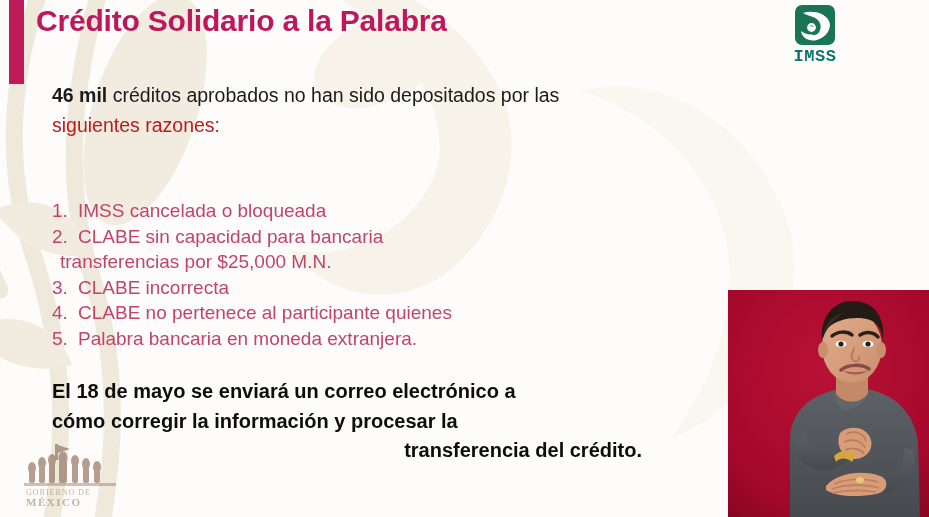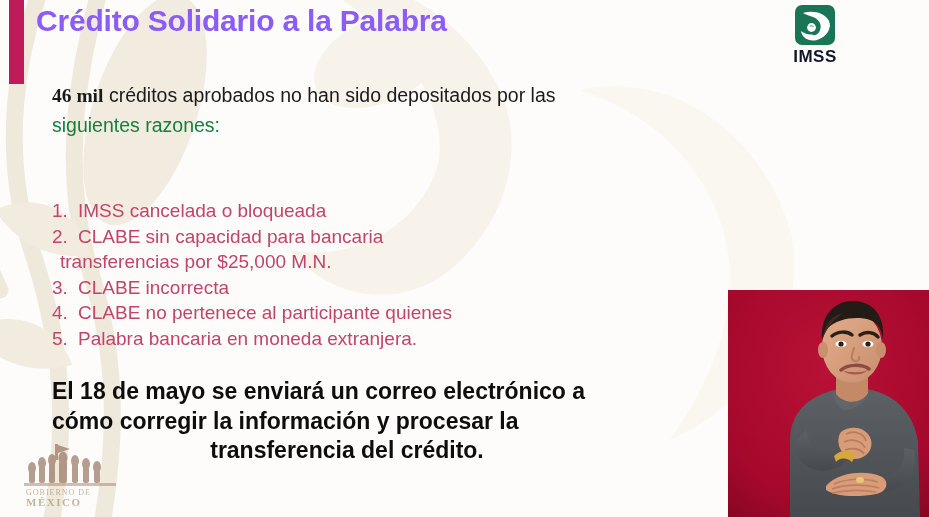--- a/index.html
+++ b/index.html
@@ -51,76 +51,75 @@
     background: #bf1b5a;
   }
 
   
   #title {
     position: absolute;
     left: 36px;
     top: 4px;
     font-size: 30px;
     font-weight: bold;
-    color: #8b5cf6;
+    color: #be185d;
     letter-spacing: -0.2px;
     white-space: nowrap;
   }
 
   
   #imss-logo {
     position: absolute;
     left: 784px;
     top: 4px;
     width: 62px;
     height: 62px;
   }
   #imss-mark {
     width: 48px;
     height: 44px;
     margin: 0 auto;
     display: block;
   }
   #imss-word {
     text-align: center;
-    font-family: Liberation Sans, sans-serif;
+    font-family: Liberation Mono, monospace;
     font-weight: bold;
     font-size: 17px;
-    color: #0f172a;
+    color: #0f766e;
     letter-spacing: 0.5px;
     line-height: 17px;
     margin-top: 0px;
   }
 
   
   #intro {
     position: absolute;
     left: 52px;
     top: 80px;
     width: 740px;
     font-size: 19.5px;
     line-height: 30px;
     color: #1b1b1b;
     text-align: justify;
     text-justify: inter-word;
   }
   #intro .lead {
     font-weight: bold;
-    font-family: Liberation Serif, serif;
   }
   #intro .tail {
     font-weight: normal;
   }
   #intro-line2 {
     position: absolute;
     left: 52px;
     top: 110px;
     font-size: 19.5px;
     line-height: 30px;
-    color: #15803d;
+    color: #b91c1c;
     white-space: nowrap;
   }
 
   
   #reason-list {
     position: absolute;
     left: 52px;
     top: 198px;
     width: 620px;
     color: #c0456a;
@@ -142,29 +141,29 @@
   .li-cont {
     margin-left: 8px;
   }
 
   
   #closing {
     position: absolute;
     left: 52px;
     top: 377px;
     width: 590px;
-    font-size: 23px;
+    font-size: 20px;
     font-weight: bold;
     line-height: 29.5px;
     color: #0d0d0d;
     text-align: justify;
     text-justify: inter-word;
   }
   #closing .last-line {
-    text-align: center;
+    text-align: right;
   }
 
   
   #gob-wm {
     position: absolute;
     left: 18px;
     top: 438px;
     width: 108px;
     height: 78px;
     opacity: 0.62;

